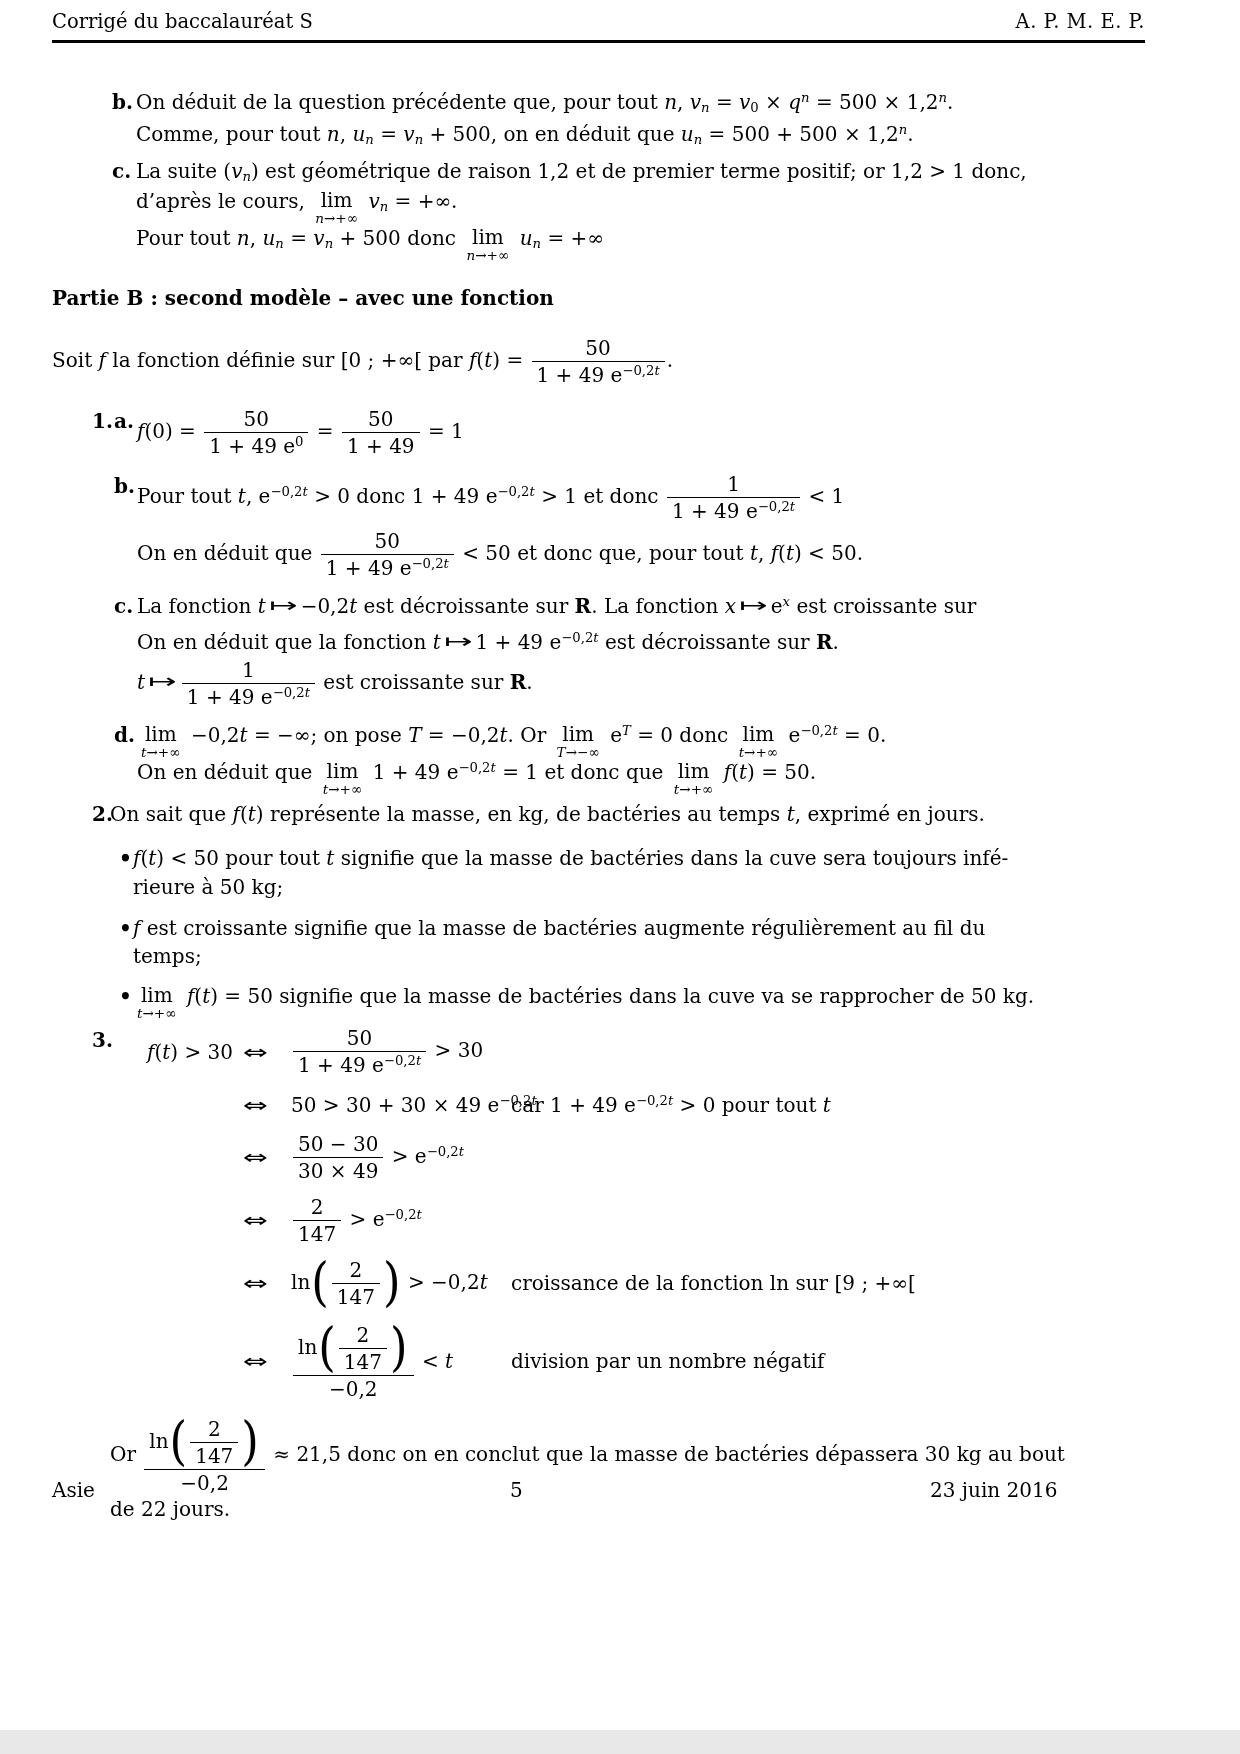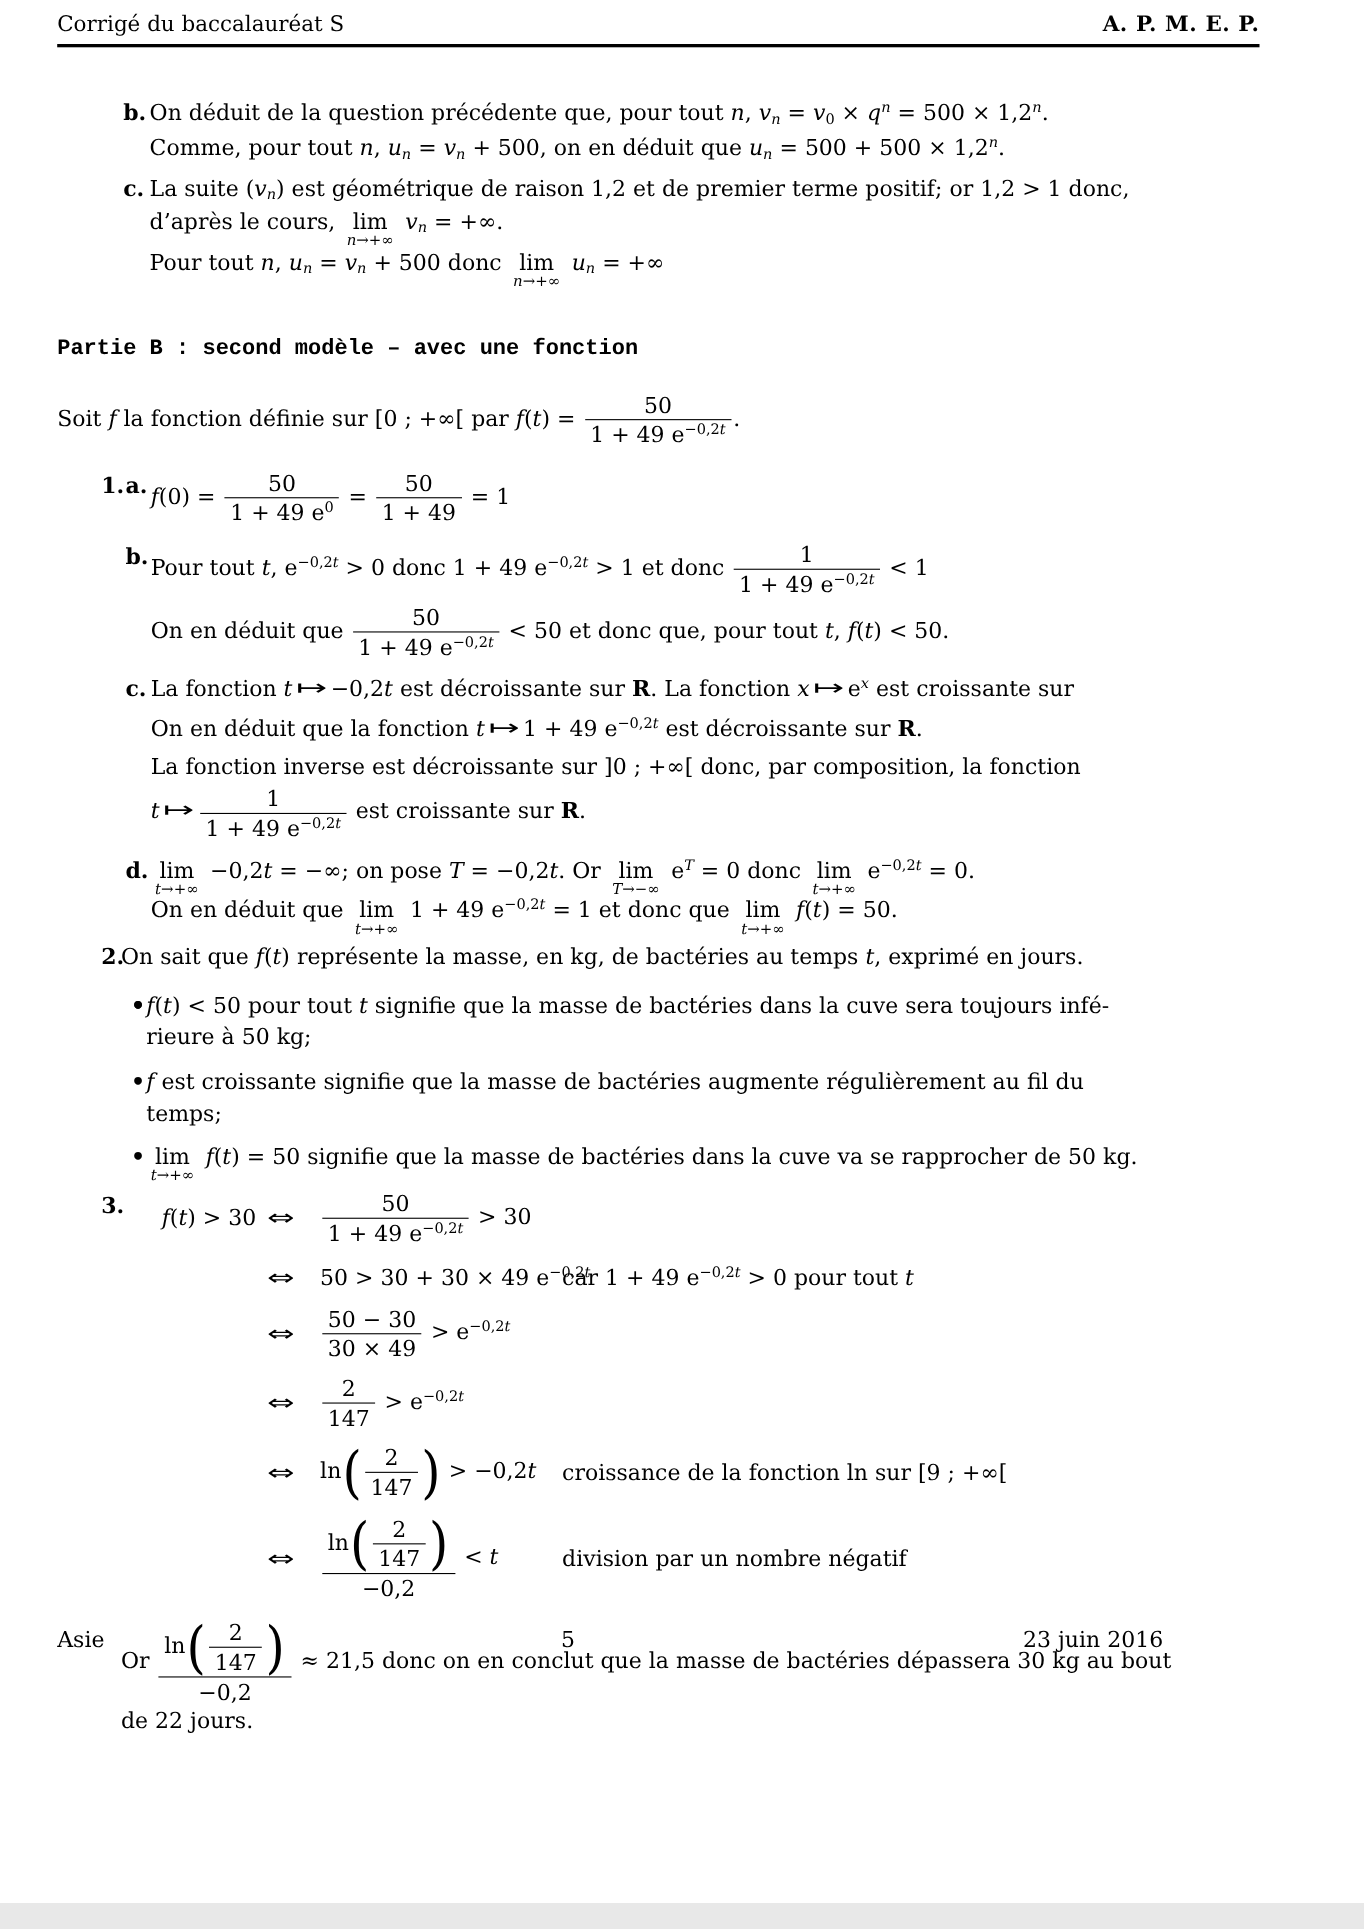--- a/index.html
+++ b/index.html
@@ -1,20 +1,20 @@
 <!DOCTYPE html>
 <html><head>
 <meta charset="utf-8">
 <style>
   html,body{margin:0;padding:0;background:#e8e8e8;}
   .page{position:relative;width:1240px;height:1730px;background:#ffffff;margin:0 auto;
         font-family:"DejaVu Serif","Liberation Serif",serif;font-size:20px;color:#000;overflow:hidden;}
   .hdr{position:absolute;left:52px;top:10px;width:1093px;display:flex;justify-content:space-between;
        align-items:baseline;font-size:19.5px;}
-  .hdr .right{font-weight:bold;letter-spacing:0.5px;}
+  .hdr .right{font-weight:normal;letter-spacing:0.5px;}
   .rule{position:absolute;left:52px;top:40px;width:1093px;border-top:3px solid #000;}
   .content{position:absolute;left:52px;top:88px;width:1140px;}
   .bl{position:relative;line-height:1.42;}
   .bl .runs{white-space:nowrap;}
   .lbl{position:absolute;top:0;font-weight:bold;}
   .it{font-style:italic;}
   .bb{font-weight:bold;}
   sup{font-size:0.66em;vertical-align:0.55em;line-height:0;}
   sub{font-size:0.66em;vertical-align:-0.25em;line-height:0;}
   .frac{display:inline-block;text-align:center;vertical-align:middle;padding:0 2px;line-height:1.2;}
@@ -45,28 +45,27 @@
     <span class="left">Corrigé du baccalauréat S</span>
     <span class="right">A. P. M. E. P.</span>
   </div>
   <div class="rule"></div>
   <div class="content">
       <div class="bl" style="padding-left: 84px;"><span class="lbl" style="left: 60px;">b.</span><span class="runs">On déduit de la question précédente que, pour tout <span class="it">n</span>, <span class="it">v</span><sub><span class="it">n</span></sub> = <span class="it">v</span><sub>0</sub> × <span class="it">q</span><sup><span class="it">n</span></sup> = 500 × 1,2<sup><span class="it">n</span></sup>.</span></div>
       <div class="bl" style="margin-top: 4px; padding-left: 84px;"><span class="runs">Comme, pour tout <span class="it">n</span>, <span class="it">u</span><sub><span class="it">n</span></sub> = <span class="it">v</span><sub><span class="it">n</span></sub> + 500, on en déduit que <span class="it">u</span><sub><span class="it">n</span></sub> = 500 + 500 × 1,2<sup><span class="it">n</span></sup>.</span></div>
       <div class="bl" style="margin-top: 8px; padding-left: 84px;"><span class="lbl" style="left: 60px;">c.</span><span class="runs">La suite (<span class="it">v</span><sub><span class="it">n</span></sub>) est géométrique de raison 1,2 et de premier terme positif; or 1,2 &gt; 1 donc,</span></div>
       <div class="bl" style="margin-top: 2px; padding-left: 84px;"><span class="runs">d’après le cours, <span class="lim"><span class="lt">lim</span><span class="lb"><span class="it">n</span>→+∞</span></span> <span class="it">v</span><sub><span class="it">n</span></sub> = +∞.</span></div>
       <div class="bl" style="margin-top: 8px; padding-left: 84px;"><span class="runs">Pour tout <span class="it">n</span>, <span class="it">u</span><sub><span class="it">n</span></sub> = <span class="it">v</span><sub><span class="it">n</span></sub> + 500 donc <span class="lim"><span class="lt">lim</span><span class="lb"><span class="it">n</span>→+∞</span></span> <span class="it">u</span><sub><span class="it">n</span></sub> = +∞</span></div>
-      <div class="bl" style="margin-top: 52px; font-family: Liberation Mono, monospace;"><span class="runs"><span class="bb">Partie B : second modèle – avec une fonction</span></span></div>
+      <div class="bl" style="margin-top: 32px;"><span class="runs"><span class="bb">Partie B : second modèle – avec une fonction</span></span></div>
       <div class="bl" style="margin-top: 24px;"><span class="runs">Soit <span class="it">f</span> la fonction définie sur [0 ; +∞[ par <span class="it">f</span>(<span class="it">t</span>) = <span class="frac"><span class="num">50</span><span class="den">1 + 49 e<sup>−0,2<span class="it">t</span></sup></span></span>.</span></div>
       <div class="bl" style="margin-top: 20px; padding-left: 85px;"><span class="lbl" style="left: 40px;">1.</span><span class="lbl" style="left: 62px;">a.</span><span class="runs"><span class="it">f</span>(0) = <span class="frac"><span class="num">50</span><span class="den">1 + 49 e<sup>0</sup></span></span> = <span class="frac"><span class="num">50</span><span class="den">1 + 49</span></span> = 1</span></div>
       <div class="bl" style="margin-top: 14px; padding-left: 85px;"><span class="lbl" style="left: 62px;">b.</span><span class="runs">Pour tout <span class="it">t</span>, e<sup>−0,2<span class="it">t</span></sup> &gt; 0 donc 1 + 49 e<sup>−0,2<span class="it">t</span></sup> &gt; 1 et donc <span class="frac"><span class="num">1</span><span class="den">1 + 49 e<sup>−0,2<span class="it">t</span></sup></span></span> &lt; 1</span></div>
       <div class="bl" style="margin-top: 6px; padding-left: 85px;"><span class="runs">On en déduit que <span class="frac"><span class="num">50</span><span class="den">1 + 49 e<sup>−0,2<span class="it">t</span></sup></span></span> &lt; 50 et donc que, pour tout <span class="it">t</span>, <span class="it">f</span>(<span class="it">t</span>) &lt; 50.</span></div>
       <div class="bl" style="margin-top: 12px; padding-left: 85px;"><span class="lbl" style="left: 62px;">c.</span><span class="runs">La fonction <span class="it">t</span><span class="map">↦</span>−0,2<span class="it">t</span> est décroissante sur <span class="bb">R</span>. La fonction <span class="it">x</span><span class="map">↦</span>e<sup><span class="it">x</span></sup> est croissante sur</span></div>
       <div class="bl" style="margin-top: 7px; padding-left: 85px;"><span class="runs">On en déduit que la fonction <span class="it">t</span><span class="map">↦</span>1 + 49 e<sup>−0,2<span class="it">t</span></sup> est décroissante sur <span class="bb">R</span>.</span></div>
-      <div class="bl" style="margin-top: 7px; padding-left: 85px;"><span class="runs">La fonction inverse est décroissante sur ]0 ; +∞[ donc, par composition, la fonction</span></div>
       <div class="bl" style="margin-top: 2px; padding-left: 85px;"><span class="runs"><span class="it">t</span><span class="map">↦</span><span class="frac"><span class="num">1</span><span class="den">1 + 49 e<sup>−0,2<span class="it">t</span></sup></span></span> est croissante sur <span class="bb">R</span>.</span></div>
       <div class="bl" style="margin-top: 12px; padding-left: 85px;"><span class="lbl" style="left: 62px;">d.</span><span class="runs"><span class="lim"><span class="lt">lim</span><span class="lb"><span class="it">t</span>→+∞</span></span> −0,2<span class="it">t</span> = −∞; on pose <span class="it">T</span> = −0,2<span class="it">t</span>. Or <span class="lim"><span class="lt">lim</span><span class="lb"><span class="it">T</span>→−∞</span></span> e<sup><span class="it">T</span></sup> = 0 donc <span class="lim"><span class="lt">lim</span><span class="lb"><span class="it">t</span>→+∞</span></span> e<sup>−0,2<span class="it">t</span></sup> = 0.</span></div>
       <div class="bl" style="margin-top: 8px; padding-left: 85px;"><span class="runs">On en déduit que <span class="lim"><span class="lt">lim</span><span class="lb"><span class="it">t</span>→+∞</span></span> 1 + 49 e<sup>−0,2<span class="it">t</span></sup> = 1 et donc que <span class="lim"><span class="lt">lim</span><span class="lb"><span class="it">t</span>→+∞</span></span> <span class="it">f</span>(<span class="it">t</span>) = 50.</span></div>
       <div class="bl" style="margin-top: 14px; padding-left: 58px;"><span class="lbl" style="left: 40px;">2.</span><span class="runs">On sait que <span class="it">f</span>(<span class="it">t</span>) représente la masse, en kg, de bactéries au temps <span class="it">t</span>, exprimé en jours.</span></div>
       <div class="bl" style="margin-top: 16px; padding-left: 81px;"><span class="lbl" style="left: 67px;">•</span></div>
       <div class="bl" style="margin-top: 13px; padding-left: 81px;"><span class="lbl" style="left: 67px;">•</span><span class="runs"><span class="it">f</span>(<span class="it">t</span>) &lt; 50 pour tout <span class="it">t</span> signifie que la masse de bactéries dans la cuve sera toujours infé-<br>rieure à 50 kg;</span></div>
       <div class="bl" style="margin-top: 13px; padding-left: 81px;"><span class="lbl" style="left: 67px;">•</span><span class="runs"><span class="it">f</span> est croissante signifie que la masse de bactéries augmente régulièrement au fil du<br>temps;</span></div>
       <div class="bl" style="margin-top: 11px; padding-left: 81px;"><span class="lbl" style="left: 67px;">•</span><span class="runs"><span class="lim"><span class="lt">lim</span><span class="lb"><span class="it">t</span>→+∞</span></span> <span class="it">f</span>(<span class="it">t</span>) = 50 signifie que la masse de bactéries dans la cuve va se rapprocher de 50 kg.</span></div>
       <div class="bl" style="margin-top: 16px; padding-left: 58px;"><span class="lbl" style="left: 40px;">3.</span></div>
       <div class="bl" style="margin-top: 16px;">

